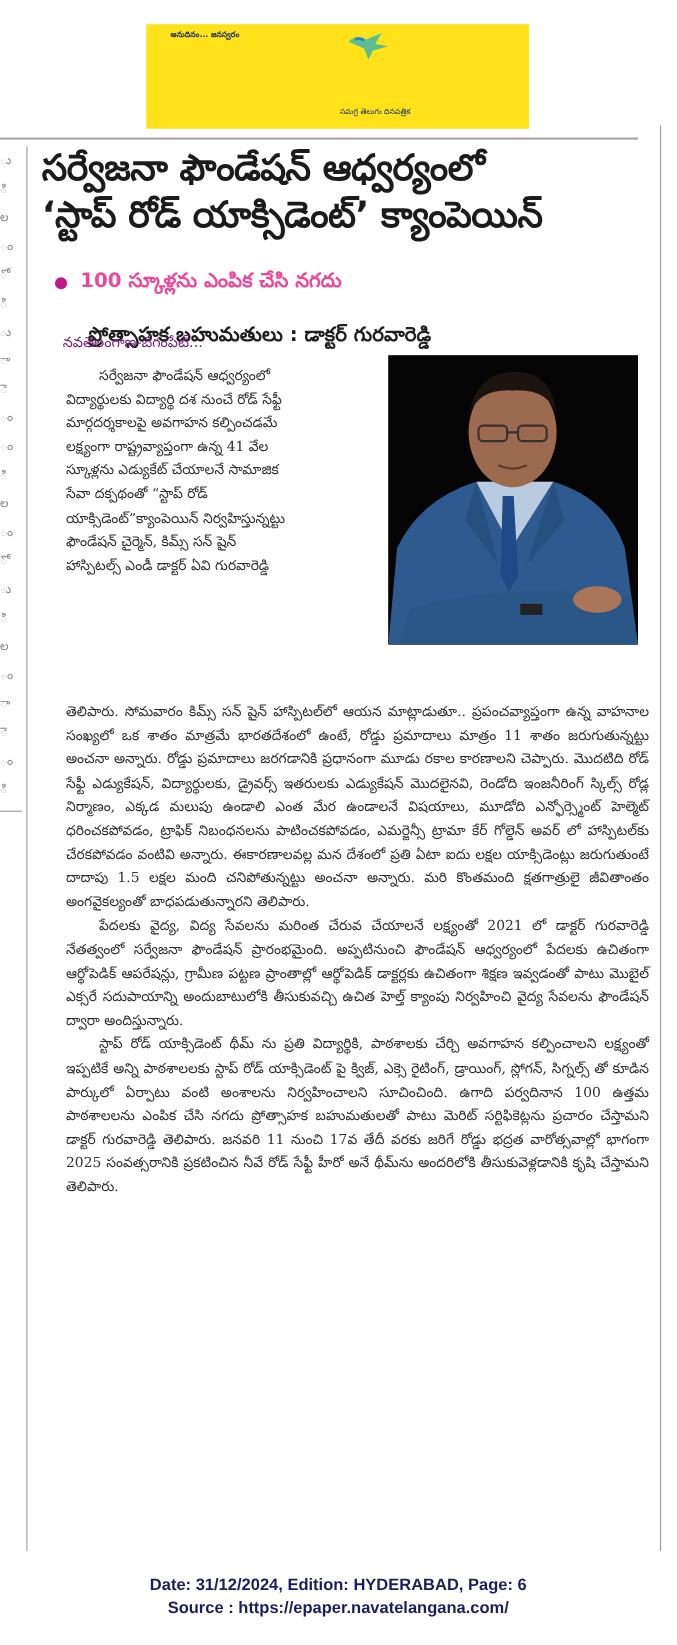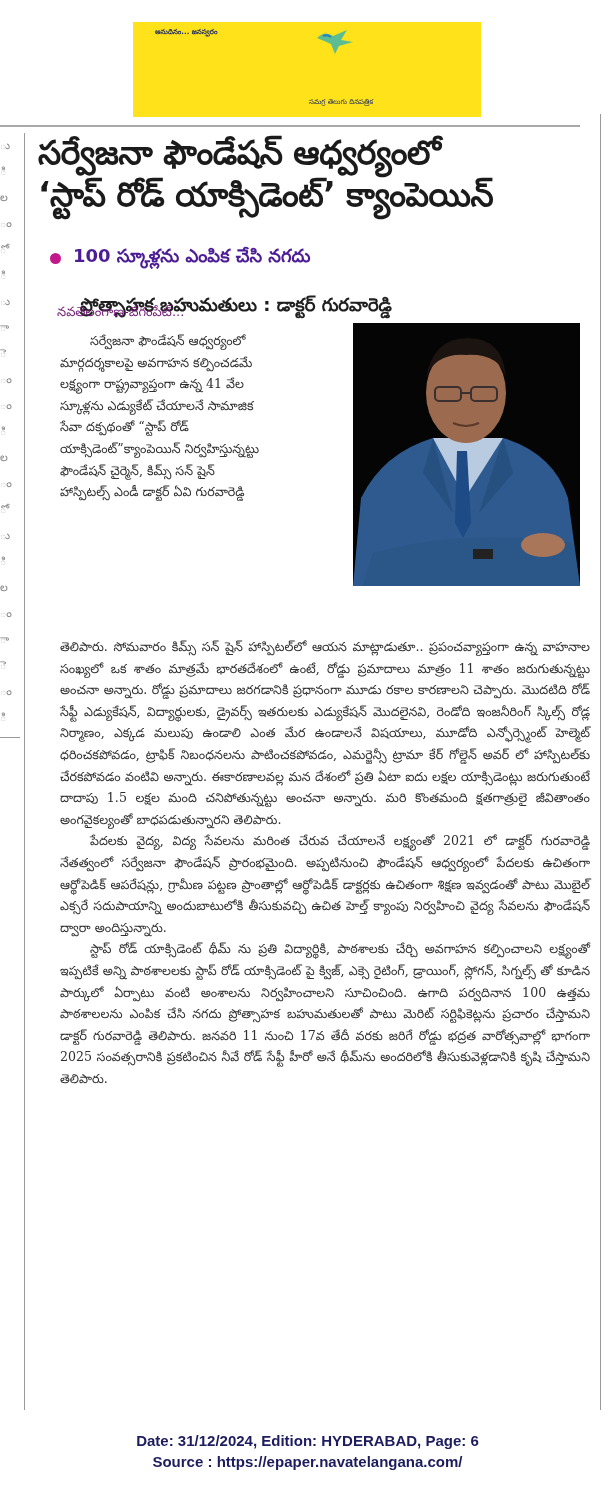--- a/index.html
+++ b/index.html
@@ -15,21 +15,21 @@
   
   .top-rule { position: absolute; left: 0; top: 125px; width: 580px; height: 2px; background: #a8a8a8; }
   .left-rule { position: absolute; left: 24px; top: 133px; width: 1px; height: 1277px; background: #9a9a9a; }
   .right-rule { position: absolute; left: 600px; top: 114px; width: 1px; height: 1296px; background: #9a9a9a; }
   .left-strip { position: absolute; left: 0; top: 133px; width: 20px; height: 1277px; overflow: hidden; color: #555; font-size: 11px; line-height: 26px; }
   .left-strip .frag { display: block; opacity: .75; }
   .left-strip .hr { height: 1px; background: #999; margin: 6px 0; }
 
   
   .headline { position: absolute; left: 38px; top: 132px; width: 560px; font-family: "DejaVu Sans", sans-serif; font-weight: bold; color: #1b1b1b; font-size: 33px; line-height: 42px; letter-spacing: -0.5px; }
-  .sub1 { position: absolute; left: 50px; top: 245px; font-family: "DejaVu Sans", sans-serif; font-weight: bold; font-size: 18px; color: #4c1d95; display: flex; align-items: center; }
+  .sub1 { position: absolute; left: 50px; top: 245px; font-family: "DejaVu Sans", sans-serif; font-weight: bold; font-size: 18px; color: #ec4899; display: flex; align-items: center; }
   .sub1 .bullet { width: 11px; height: 11px; border-radius: 50%; background: #c2188a; margin-right: 12px; }
   .sub2 { position: absolute; left: 80px; top: 282px; font-family: "DejaVu Sans", sans-serif; font-weight: bold; font-size: 18px; color: #202020; margin-top: 12px; }
   .dateline { position: absolute; left: 57px; top: 304px; font-family: "DejaVu Sans", sans-serif; font-size: 13px; color: #701a75; }
 
   
   .photo { position: absolute; left: 353px; top: 323px; width: 227px; height: 263px; background: #040404; overflow: hidden; }
 
   
   .body { position: absolute; left: 60px; width: 530px; font-size: 12.6px; line-height: 21.6px; color: #2f2f2f; text-align: justify; }
   .body.narrow { top: 330px; width: 288px; }
@@ -113,20 +113,21 @@
 
     <rect x="82" y="64" width="26" height="14" rx="4" fill="none" stroke="#3a3030" stroke-width="2"></rect>
     <rect x="118" y="64" width="26" height="14" rx="4" fill="none" stroke="#3a3030" stroke-width="2"></rect>
     <line x1="108" y1="70" x2="118" y2="70" stroke="#3a3030" stroke-width="2"></line>
     <path d="M100 100 Q113 106 126 100" stroke="#5a3a2a" stroke-width="2" fill="none"></path>
   </svg>
 </div>
 
 <div class="body narrow">
   <p class="indent">సర్వేజనా ఫౌండేషన్ ఆధ్వర్యంలో</p>
+  <p>విద్యార్థులకు విద్యార్థి దశ నుంచే రోడ్ సేఫ్టీ</p>
   <p>మార్గదర్శకాలపై అవగాహన కల్పించడమే</p>
   <p>లక్ష్యంగా రాష్ట్రవ్యాప్తంగా ఉన్న 41 వేల</p>
   <p>స్కూళ్లను ఎడ్యుకేట్ చేయాలనే సామాజిక</p>
   <p>సేవా దక్పథంతో “స్టాప్ రోడ్</p>
   <p>యాక్సిడెంట్”క్యాంపెయిన్ నిర్వహిస్తున్నట్టు</p>
   <p>ఫౌండేషన్ చైర్మెన్, కిమ్స్ సన్ షైన్</p>
   <p>హాస్పిటల్స్ ఎండీ డాక్టర్ ఏవి గురవారెడ్డి</p>
 </div>
 
 <div class="body wide">

